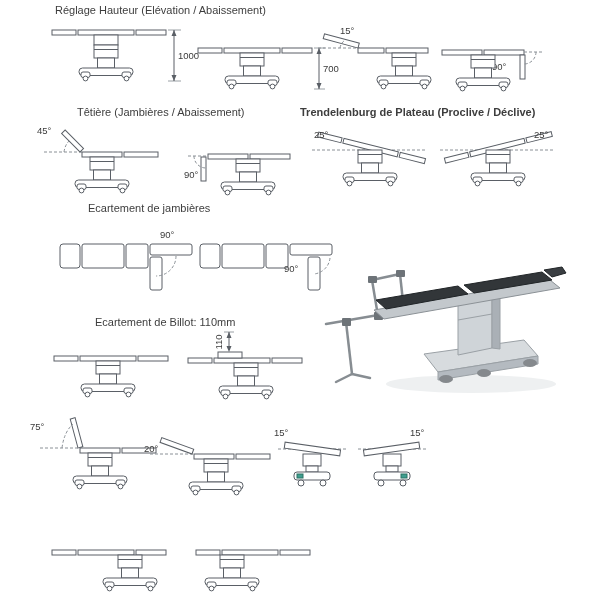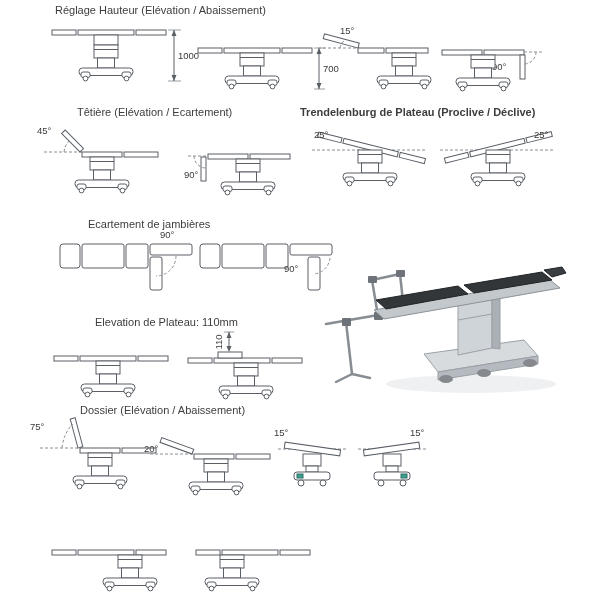--- a/index.html
+++ b/index.html
@@ -83,21 +83,21 @@
   <svg class="draw" style="left:436px; top:26px;" width="112" height="68">
     <rect class="ln" x="6" y="24" width="40" height="5"></rect>
     <rect class="ln" x="48" y="24" width="40" height="5"></rect>
     <line class="dash" x1="88" y1="26" x2="106" y2="26"></line>
     <rect class="ln" x="84" y="29" width="5" height="24"></rect>
     <path class="dash" d="M100 26 A 12 12 0 0 1 88 38"></path>
     <text x="56" y="44">90°</text>
     <use href="#ped" x="47" y="29"></use>
   </svg>
 
-  <div class="sec-title" style="left:77px; top:106px; width:210px;">Têtière (Elévation / Ecartement)</div>
+  <div class="sec-title" style="left:77px; top:106px; width:210px;">Têtière (Jambières / Abaissement)</div>
 
   <svg class="draw" style="left:36px; top:118px;" width="135" height="78">
     <line class="dash" x1="8" y1="34" x2="46" y2="34"></line>
     <g transform="rotate(45 44 34)">
         <rect class="ln" x="18" y="29" width="26" height="5"></rect>
       </g>
     <path class="dash" d="M28 34 Q 29 27 33 23"></path>
     <text x="1" y="16">45°</text>
     <rect class="ln" x="46" y="34" width="40" height="5"></rect>
     <rect class="ln" x="88" y="34" width="34" height="5"></rect>
@@ -131,21 +131,21 @@
     <line class="dash" x1="4" y1="28" x2="118" y2="28"></line>
     <g transform="rotate(-14 62 28)">
       <rect class="ln" x="8" y="23" width="24" height="5"></rect>
       <rect class="ln" x="34" y="23" width="56" height="5"></rect>
       <rect class="ln" x="92" y="23" width="26" height="5"></rect>
     </g>
     <text x="98" y="16">25°</text>
     <use href="#ped" x="62" y="28"></use>
   </svg>
 
-  <div class="sec-title" style="left:88px; top:218px; width:180px;">Ecartement de jambières</div>
+  <div class="sec-title" style="left:88px; top:202px; width:180px;">Ecartement de jambières</div>
 
   <svg class="draw" style="left:58px; top:216px;" width="140" height="78">
     <rect class="ln" x="2" y="28" width="20" height="24" rx="3"></rect>
     <rect class="ln" x="24" y="28" width="42" height="24" rx="2"></rect>
     <rect class="ln" x="68" y="28" width="22" height="24" rx="2"></rect>
     <rect class="ln" x="92" y="28" width="42" height="11" rx="2"></rect>
     <rect class="ln" x="92" y="41" width="12" height="33" rx="2"></rect>
     <path class="dash" d="M118 40 A 20 20 0 0 1 98 60"></path>
     <text x="102" y="22">90°</text>
   </svg>
@@ -184,38 +184,37 @@
     <ellipse cx="214" cy="127" rx="7" ry="4" fill="#85898d"></ellipse>
     <polygon points="142,66 176,60 176,112 142,119" fill="#cfd4d8" stroke="#9aa0a5"></polygon>
     <polygon points="176,60 184,62 184,113 176,112" fill="#aab0b6" stroke="#9aa0a5"></polygon>
     <line x1="142" y1="84" x2="176" y2="78" stroke="#9aa0a5"></line>
     <polygon points="58,74 234,44 244,52 68,83" fill="#c3c8cc" stroke="#8b9196"></polygon>
     <polygon points="60,64 142,50 152,58 70,73" fill="#323639" stroke="#202427"></polygon>
     <polygon points="148,49 226,36 236,44 158,57" fill="#323639" stroke="#202427"></polygon>
     <polygon points="228,34 246,31 250,37 236,41" fill="#3a3e42" stroke="#202427"></polygon>
   </svg>
 
-  <div class="sec-title" style="left:95px; top:316px; width:180px;">Elevation de Plateau: 110mm</div>
+  <div class="sec-title" style="left:95px; top:316px; width:180px;">Ecartement de Billot: 110mm</div>
 
   <svg class="draw" style="left:52px; top:334px;" width="130" height="66">
     <use href="#table-flat" x="2" y="22"></use>
   </svg>
 
   <svg class="draw" style="left:184px; top:326px;" width="134" height="76">
     <use href="#top3" x="4" y="32"></use>
     <rect class="ln" x="34" y="26" width="24" height="6"></rect>
     <line class="tick" x1="40" y1="6" x2="50" y2="6"></line>
     <line class="dim" x1="45" y1="6" x2="45" y2="24"></line>
     <path class="arr" d="M45 6 l-2.5 6 h5 z"></path>
     <path class="arr" d="M45 26 l-2.5 -6 h5 z"></path>
     <text transform="rotate(-90 38 16)" x="38" y="16" text-anchor="middle">110</text>
     <use href="#ped" x="62" y="37"></use>
   </svg>
 
-  <div class="sec-title" style="left:80px; top:404px; width:200px;">Dossier (Elévation / Abaissement)</div>
 
   <svg class="draw" style="left:30px; top:410px;" width="140" height="82">
     <line class="dash" x1="10" y1="38" x2="52" y2="38"></line>
     <g transform="rotate(75 48 38)">
         <rect class="ln" x="18" y="33" width="30" height="5"></rect>
       </g>
     <path class="dash" d="M32 38 Q 34 22 43 14"></path>
     <text x="0" y="20">75°</text>
     <rect class="ln" x="50" y="38" width="40" height="5"></rect>
     <rect class="ln" x="92" y="38" width="34" height="5"></rect>

